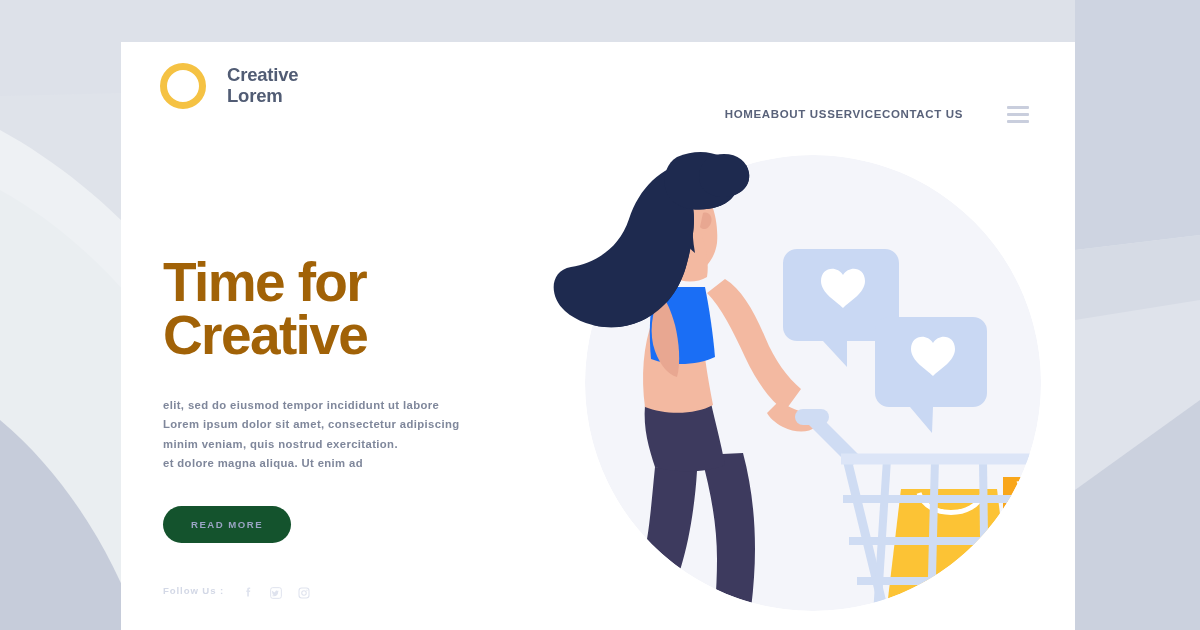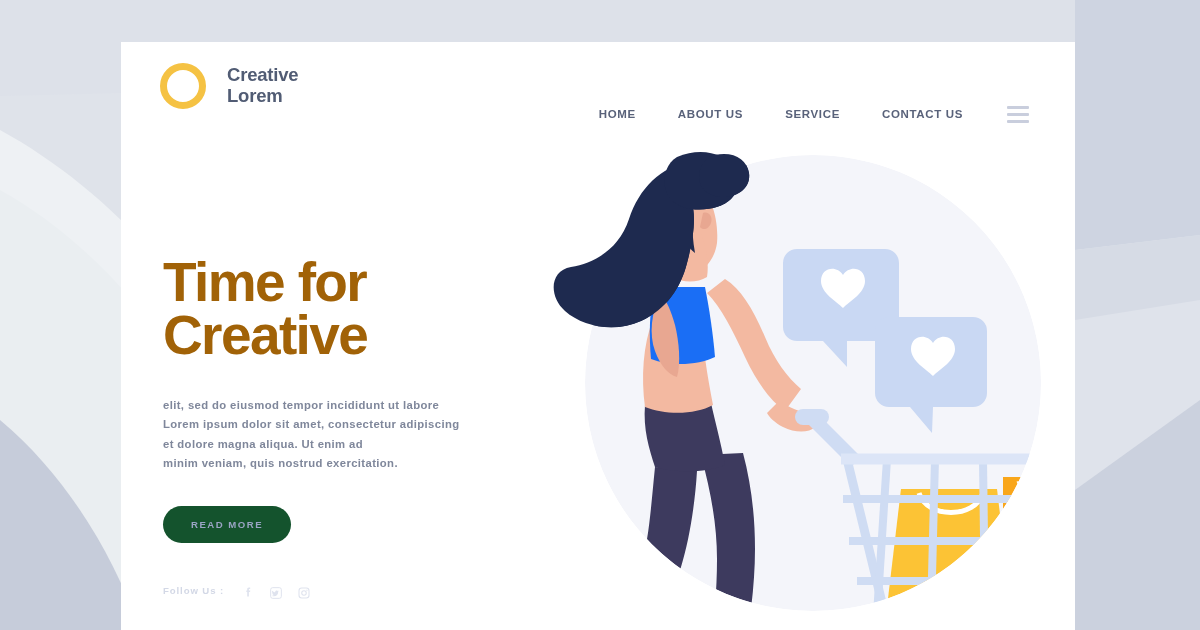--- a/index.html
+++ b/index.html
@@ -72,21 +72,20 @@
     display: flex;
     align-items: center;
     gap: 0;
   }
   .nav-item {
     font-size: 11.5px;
     font-weight: bold;
     color: #59627a;
     letter-spacing: 0.65px;
     padding: 6px 0;
-    margin-left: 42px;
     cursor: pointer;
     white-space: nowrap;
   }
   .nav-item:first-child { margin-left: 0; }
   #hamburger {
     margin-left: 44px;
     width: 22px;
     display: flex;
     flex-direction: column;
     gap: 4px;
@@ -220,22 +219,22 @@
     <div id="copy">
 
       <h1 id="headline">
         <span>Time for</span>
         <span>Creative</span>
       </h1>
 
       <p id="paragraph">
         <span>elit, sed do eiusmod tempor incididunt ut labore</span>
         <span>Lorem ipsum dolor sit amet, consectetur adipiscing</span>
+        <span>minim veniam, quis nostrud exercitation.</span>
         <span>et dolore magna aliqua. Ut enim ad</span>
-        <span>minim veniam, quis nostrud exercitation.</span>
       </p>
 
       <button id="read-more">READ MORE</button>
 
       <div id="follow">
         <span id="follow-label">Follow Us :</span>
 
         <svg class="social" viewBox="0 0 24 24">
           <path d="M15.4 8.2h-2.1V6.9c0-.6.4-.8.7-.8h1.3V3.9l-1.9 0c-2.1 0-2.6 1.6-2.6 2.6v1.7H9.5v2.3h1.3v6.6h2.5v-6.6h1.8l.3-2.3z"></path>
         </svg>

